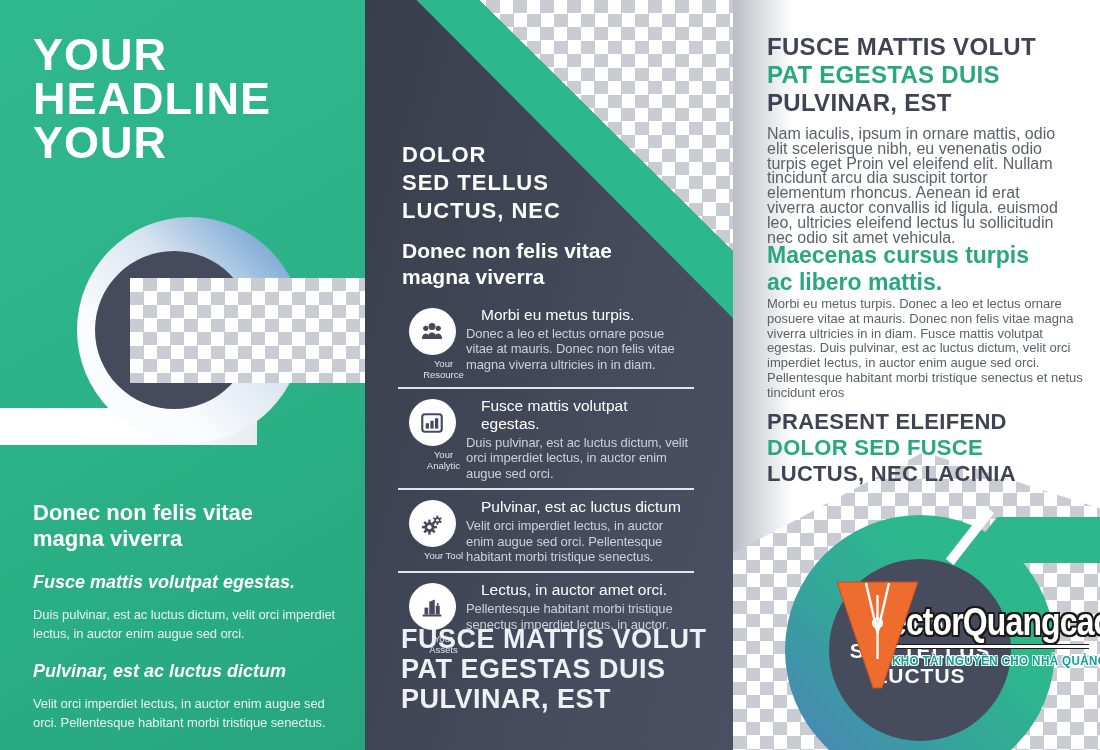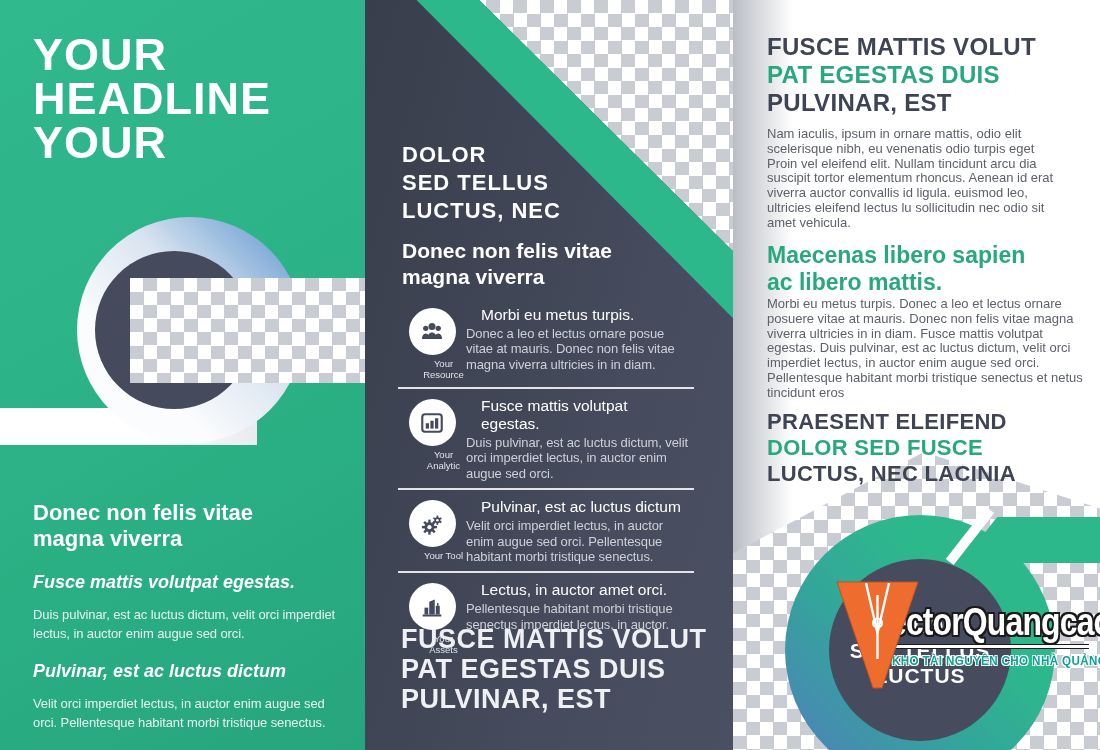--- a/index.html
+++ b/index.html
@@ -63,21 +63,21 @@
   .rp-band{position:absolute;left:228px;top:517px;width:139px;height:46px;background:#2db88c;
            clip-path:polygon(26% 0,100% 0,100% 100%,0 100%);}
   .rp-circle{position:absolute;left:96px;top:559px;width:182px;height:182px;border-radius:50%;
              background:#464b5e;display:flex;flex-direction:column;align-items:center;
              justify-content:center;color:#fff;font-weight:bold;font-size:21px;line-height:25px;
              letter-spacing:1px;}
   .rp-head{position:absolute;left:34px;top:33px;font-size:24px;font-weight:bold;line-height:28px;
            letter-spacing:.3px;color:#3f4454;}
   .rp-head span{display:block;}
   .green-line{color:#29a87e;}
-  .rp-para1{position:absolute;left:34px;top:127px;width:295px;font-size:13px;line-height:14.8px;
+  .rp-para1{position:absolute;left:34px;top:127px;width:295px;font-size:16px;line-height:14.8px;
             color:#5d6169;}
   .rp-greenhead{position:absolute;left:34px;top:242px;font-size:23px;font-weight:bold;line-height:27px;
                 color:#29a87e;}
   .rp-para2{position:absolute;left:34px;top:297px;width:320px;font-size:13px;line-height:14.8px;
             color:#5d6169;}
   .rp-head2{position:absolute;left:34px;top:409px;font-size:22px;font-weight:bold;line-height:26px;
             letter-spacing:.3px;color:#3f4454;}
   .rp-head2 span{display:block;}
 
   
@@ -247,21 +247,21 @@
 
     <div class="rp-head">
       <span>FUSCE MATTIS VOLUT</span>
       <span class="green-line">PAT EGESTAS DUIS</span>
       <span>PULVINAR, EST</span>
     </div>
 
     <div class="rp-para1">Nam iaculis, ipsum in ornare mattis, odio elit scelerisque nibh, eu venenatis odio turpis eget Proin vel eleifend elit. Nullam tincidunt arcu dia suscipit tortor elementum rhoncus. Aenean id erat viverra auctor convallis id ligula. euismod leo, ultricies eleifend lectus lu sollicitudin nec odio sit amet vehicula.</div>
 
     <div class="rp-greenhead">
-      <div>Maecenas libero sapien</div>
+      <div>Maecenas cursus turpis</div>
       <div>ac libero mattis.</div>
     </div>
 
     <div class="rp-para2">Morbi eu metus turpis. Donec a leo et lectus ornare posuere vitae at mauris. Donec non felis vitae magna viverra ultricies in in diam. Fusce mattis volutpat egestas. Duis pulvinar, est ac luctus dictum, velit orci imperdiet lectus, in auctor enim augue sed orci. Pellentesque habitant morbi tristique senectus et netus tincidunt eros</div>
 
     <div class="rp-head2">
       <span>PRAESENT ELEIFEND</span>
       <span class="green-line">DOLOR SED FUSCE</span>
       <span>LUCTUS, NEC LACINIA</span>
     </div>

